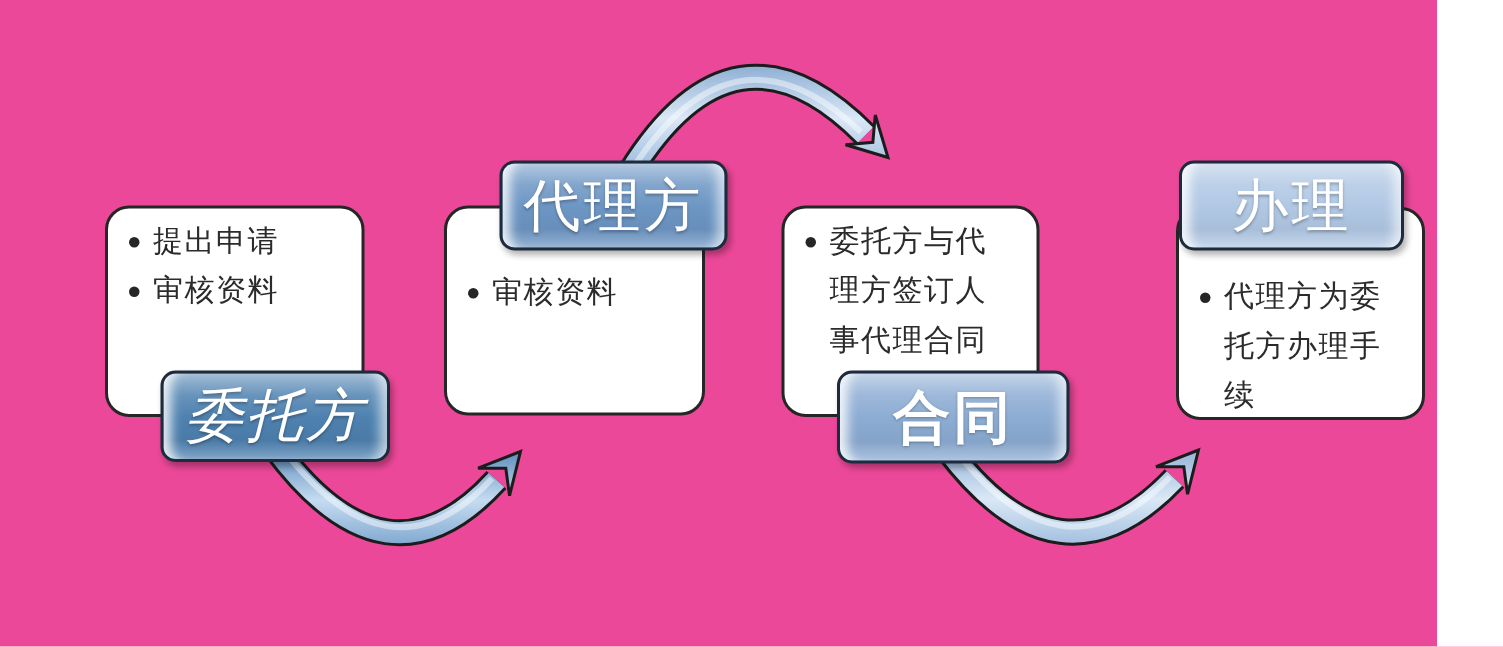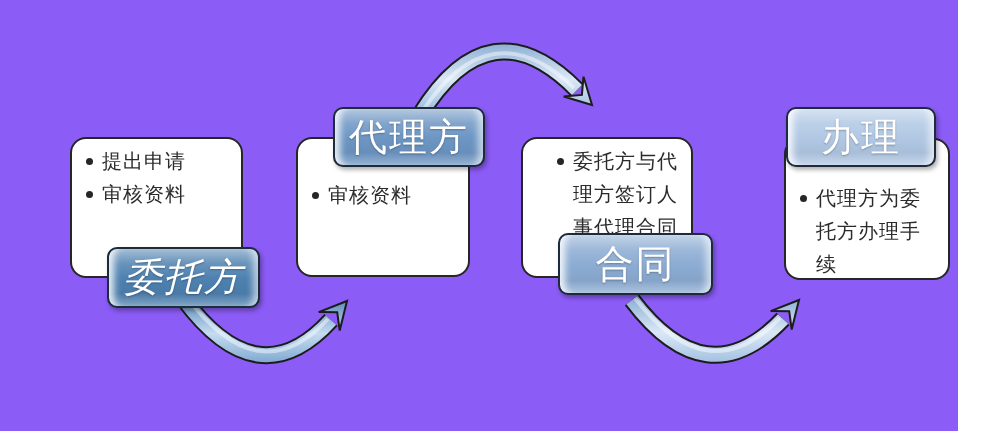--- a/index.html
+++ b/index.html
@@ -1,27 +1,27 @@
 <!DOCTYPE html>
 <html><head>
 <meta charset="utf-8">
 <style>
   html,body{margin:0;padding:0;background:#ffffff;}
   .stage{
-    position:relative;width:958px;height:431px;background:#8b5cf6;overflow:hidden;
+    position:relative;width:958px;height:431px;background:#ec4899;overflow:hidden;
     font-family:"Liberation Sans","DejaVu Sans",sans-serif;
   }
   
   .card{
     position:absolute;background:#ffffff;border:2px solid #262626;border-radius:16px;
     box-sizing:border-box;
   }
   .card1{left:70px;top:137px;width:173px;height:141px;}
   .card2{left:296px;top:137px;width:174px;height:140px;}
-  .card3{left:521px;top:137px;width:172px;height:141px;padding-left:20px;}
+  .card3{left:521px;top:137px;width:172px;height:141px;}
   .card4{left:749px;top:138px;width:166px;height:142px;margin-left:35px;}
   .bullets{list-style:none;margin:0;padding:6px 10px 0 14px;}
   .card2 .bullets{padding-top:40px;}
   .card4 .bullets{padding-top:42px;}
   .bullets li{display:flex;gap:9px;align-items:flex-start;}
   .dot{flex:0 0 auto;width:7px;height:7px;border-radius:50%;background:#262626;margin-top:13px;}
   .btext{
     font-size:20px;line-height:33px;color:#2b2b2b;letter-spacing:1px;
     word-break:break-all;max-width:118px;
   }
@@ -35,21 +35,21 @@
     background-image:linear-gradient(180deg,
       rgba(255,255,255,.48) 0%,rgba(255,255,255,.14) 26%,
       rgba(255,255,255,0) 52%,rgba(0,0,0,.05) 78%,rgba(255,255,255,.28) 100%);
     box-shadow:2px 3px 4px rgba(0,0,0,.30),
       inset 10px 0 7px -5px rgba(255,255,255,.85),
       inset -10px 0 7px -5px rgba(255,255,255,.60);
     z-index:3;
   }
   .tag1{left:107px;top:247px;width:153px;height:61px;}
   .tag2{left:333px;top:107px;width:152px;height:60px;}
-  .tag3{left:558px;top:233px;width:155px;height:62px;}
+  .tag3{left:558px;top:247px;width:155px;height:62px;font-weight:bold;}
   .tag4{left:786px;top:107px;width:150px;height:60px;}
   .arrows{position:absolute;left:0;top:0;z-index:2;pointer-events:none;}
   .band-outline{fill:none;stroke:#1c1c1c;stroke-width:18;stroke-linecap:butt;}
   .band-fill{fill:none;stroke-width:14;}
   .band-gloss{fill:none;stroke:rgba(255,255,255,.45);stroke-width:4;}
   .head{stroke:#1c1c1c;stroke-width:2;stroke-linejoin:miter;}
 </style>
 </head>
 <body>
 

